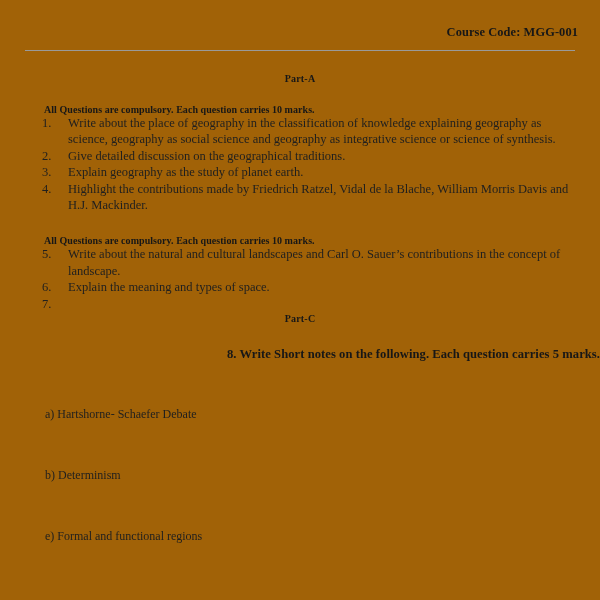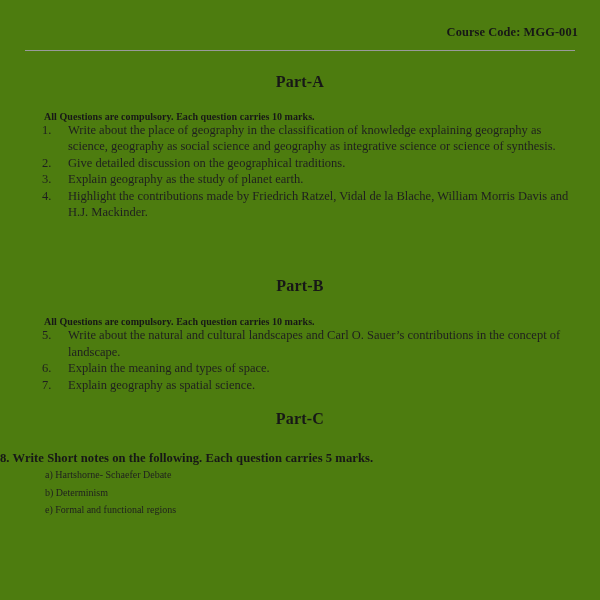--- a/index.html
+++ b/index.html
@@ -16,21 +16,21 @@
     color: #1c1c1c;
     -webkit-font-smoothing: antialiased;
   }
 
   .page {
     position: relative;
     width: 600px;
     height: 600px;
     box-sizing: border-box;
     padding: 0;
-    background: #4d7c0f;
+    background: #a16207;
   }
 
   
   .header {
     padding: 24px 22px 0 22px;
     text-align: right;
   }
   .header-line {
     font-weight: bold;
     font-size: 12.4px;
@@ -44,21 +44,21 @@
     margin: 9px 25px 0 25px;
     height: 0;
     border: 0;
     border-top: 1.6px solid #9a9a9a;
   }
 
   
   .part-heading {
     text-align: center;
     font-weight: bold;
-    font-size: 16px;
+    font-size: 10px;
     color: #171717;
     letter-spacing: 0.2px;
   }
 
   .instruction {
     font-weight: bold;
     font-size: 10px;
     color: #171717;
     padding-left: 44px;
     letter-spacing: 0.05px;
@@ -90,32 +90,35 @@
     color: #1f1f1f;
   }
 
   
   ul.subitems {
     margin: 0;
     padding: 0;
     list-style: none;
   }
   ul.subitems li {
-    font-size: 10px;
+    font-size: 12px;
     line-height: 17.3px;
     color: #1f1f1f;
     padding-left: 45px;
     white-space: nowrap;
+    margin-top: 44px;
   }
 
   .q8-line {
     font-weight: bold;
     font-size: 12.6px;
     color: #171717;
+    padding-left: 28px;
     letter-spacing: 0.05px;
+    text-align: right;
   }
 
   
   .sec-parta-title { margin-top: 22px; }
   .sec-parta-instr { margin-top: 20px; }
   .sec-parta-list  { margin-top: 20px; }
 
   .sec-partb-title { margin-top: 56px; }
   .sec-partb-instr { margin-top: 21px; }
   .sec-partb-list  { margin-top: 21px; }
@@ -150,35 +153,33 @@
     <li>
       <span class="qnum">3.</span>
       <span>Explain geography as the study of planet earth.</span>
     </li>
     <li>
       <span class="qnum">4.</span>
       <span>Highlight the contributions made by Friedrich Ratzel, Vidal de la Blache, William Morris Davis and H.J. Mackinder.</span>
     </li>
   </ol>
 
-  <div class="part-heading sec-partb-title">Part-B</div>
   <div class="instruction sec-partb-instr">All Questions are compulsory. Each question carries 10 marks.</div>
 
   <ol class="questions sec-partb-list">
     <li>
       <span class="qnum">5.</span>
       <span>Write about the natural and cultural landscapes and Carl O. Sauer’s contributions in the concept of landscape.</span>
     </li>
     <li>
       <span class="qnum">6.</span>
       <span>Explain the meaning and types of space.</span>
     </li>
     <li>
       <span class="qnum">7.</span>
-      <span>Explain geography as spatial science.</span>
     </li>
   </ol>
 
   <div class="part-heading sec-partc-title">Part-C</div>
   <div class="q8-line sec-partc-q8">8. Write Short notes on the following. Each question carries 5 marks.</div>
 
   <ul class="subitems sec-partc-list">
     <li>a) Hartshorne- Schaefer Debate</li>
     <li>b) Determinism</li>
     <li>e) Formal and functional regions</li>

